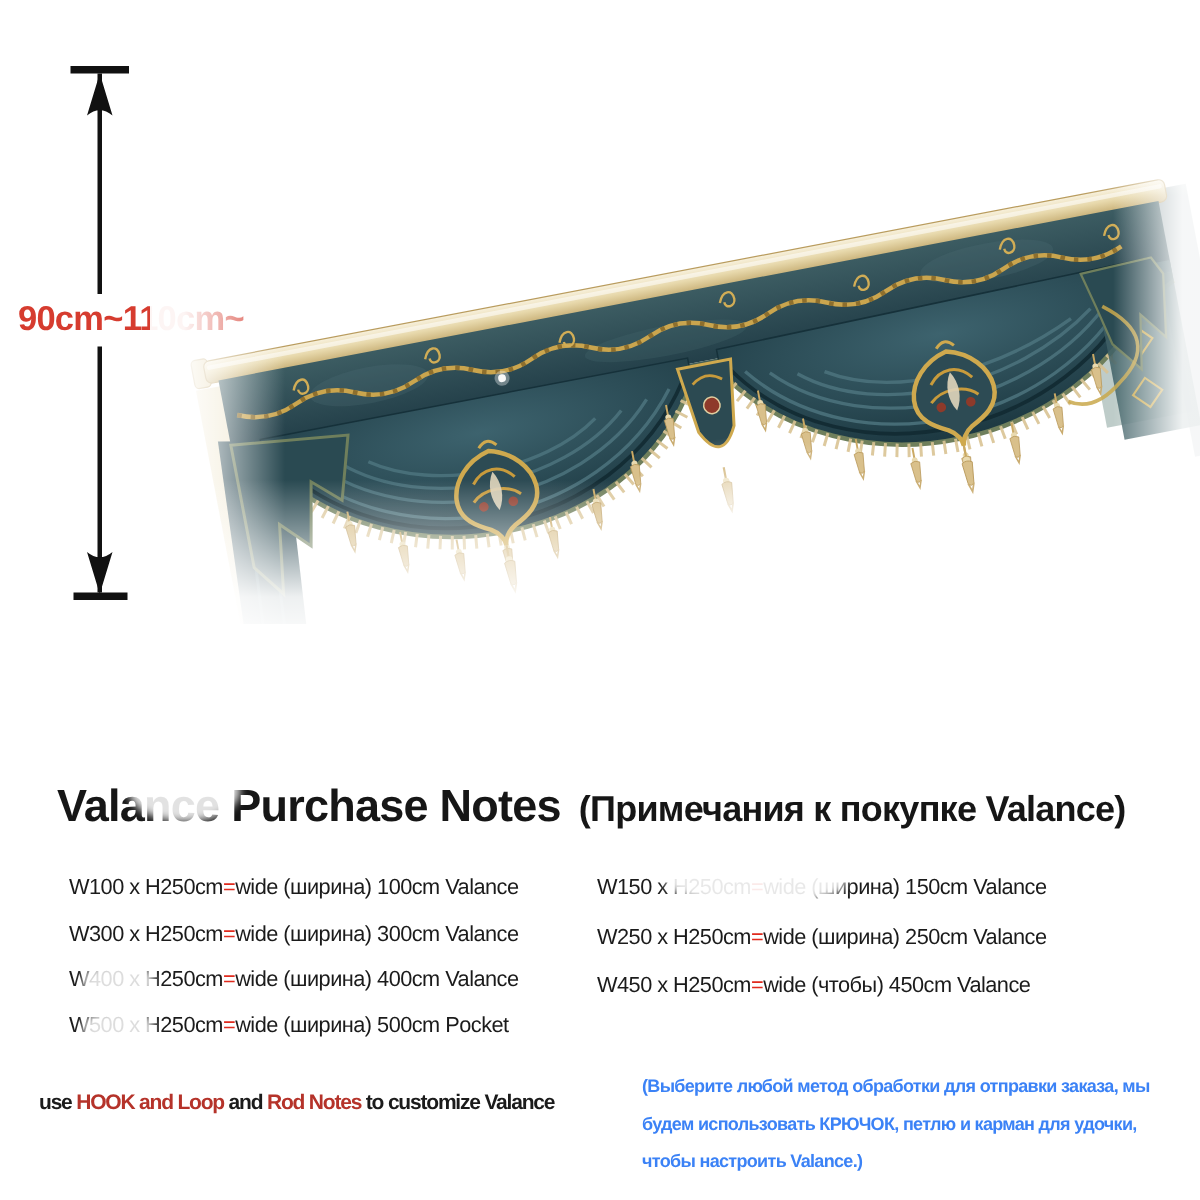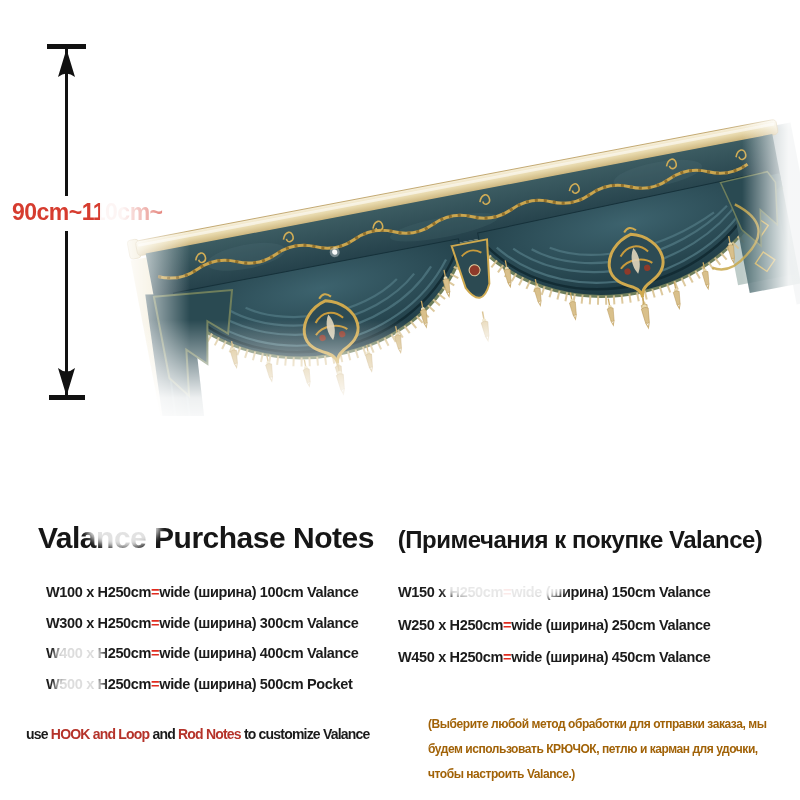--- a/index.html
+++ b/index.html
@@ -42,39 +42,39 @@
   .fade-right{left:742px;top:106px;width:58px;height:330px;
     background:linear-gradient(to right,rgba(255,255,255,0) 0%,rgba(255,255,255,.9) 80%);}
   .fade-top{left:118px;top:96px;width:682px;height:34px;
     background:linear-gradient(to top,rgba(255,255,255,0) 0%,rgba(255,255,255,.9) 80%);}
   .fade-blob{left:408px;top:290px;width:190px;height:120px;border-radius:50%;
     background:radial-gradient(ellipse at center,rgba(255,255,255,.95) 0%,rgba(255,255,255,0) 70%);}
 
   
   .heading{
     position:absolute;left:38px;top:514px;z-index:3;
-    display:flex;align-items:baseline;gap:24px;color:#161616;white-space:nowrap;
+    display:flex;align-items:baseline;gap:12px;color:#161616;white-space:nowrap;
   }
   .heading .main{font-size:30px;font-weight:bold;letter-spacing:-0.5px;}
   .heading .sub{font-size:24px;font-weight:bold;letter-spacing:-0.5px;margin-top:12px;}
 
   .size-col{position:absolute;z-index:3;color:var(--text);
-    font-size:14.5px;font-weight:bold;letter-spacing:-0.35px;white-space:nowrap;}
+    font-size:14.5px;font-weight:normal;letter-spacing:-0.35px;white-space:nowrap;}
   .size-col.left{left:46px;top:577px;line-height:30.6px;}
   .size-col.right{left:398px;top:576px;line-height:32.6px;}
   .size-row .eq{color:var(--eq-red);}
 
   .note-en{
     position:absolute;left:26px;top:722px;z-index:3;color:var(--text);
     font-size:14px;font-weight:bold;letter-spacing:-0.8px;line-height:25.5px;white-space:nowrap;
   }
   .note-en .red{color:var(--note-red);}
 
   .note-ru{
-    position:absolute;left:428px;top:712px;z-index:3;color:#a16207;
+    position:absolute;left:428px;top:712px;z-index:3;color:#3b82f6;
     font-size:12px;font-weight:bold;letter-spacing:-0.45px;line-height:25px;white-space:nowrap;
   }
 
   
   .smudge{position:absolute;background:#fff;filter:blur(3px);z-index:4;pointer-events:none;}
   .sm1{left:86px;top:506px;width:74px;height:42px;border-radius:50%;opacity:.88;}
   .sm2{left:55px;top:642px;width:48px;height:25px;border-radius:45%;opacity:.85;}
   .sm3{left:55px;top:673px;width:48px;height:25px;border-radius:45%;opacity:.85;}
   .sm4{left:444px;top:571px;width:120px;height:32px;border-radius:45%;opacity:.9;}
 </style>
@@ -279,21 +279,21 @@
 <div class="size-col left">
   <div class="size-row"><span>W100 x H250cm</span><span class="eq">=</span><span>wide (ширина) 100cm Valance</span></div>
   <div class="size-row"><span>W300 x H250cm</span><span class="eq">=</span><span>wide (ширина) 300cm Valance</span></div>
   <div class="size-row"><span>W400 x H250cm</span><span class="eq">=</span><span>wide (ширина) 400cm Valance</span></div>
   <div class="size-row"><span>W500 x H250cm</span><span class="eq">=</span><span>wide (ширина) 500cm Pocket</span></div>
 </div>
 
 <div class="size-col right">
   <div class="size-row"><span>W150 x H250cm</span><span class="eq">=</span><span>wide (ширина) 150cm Valance</span></div>
   <div class="size-row"><span>W250 x H250cm</span><span class="eq">=</span><span>wide (ширина) 250cm Valance</span></div>
-  <div class="size-row"><span>W450 x H250cm</span><span class="eq">=</span><span>wide (ширина) 450cm Valance</span></div>
+  <div class="size-row"><span>W450 x H250cm</span><span class="eq">=</span><span>wide (чтобы) 450cm Valance</span></div>
 </div>
 
 <div class="note-en">
   <div><span>use </span><span class="red">HOOK and Loop</span><span> and </span><span class="red">Rod Notes</span><span> to customize Valance</span></div>
 </div>
 
 <div class="note-ru">
   <div>(Выберите любой метод обработки для отправки заказа, мы</div>
   <div>будем использовать КРЮЧОК, петлю и карман для удочки,</div>
   <div>чтобы настроить Valance.)</div>

